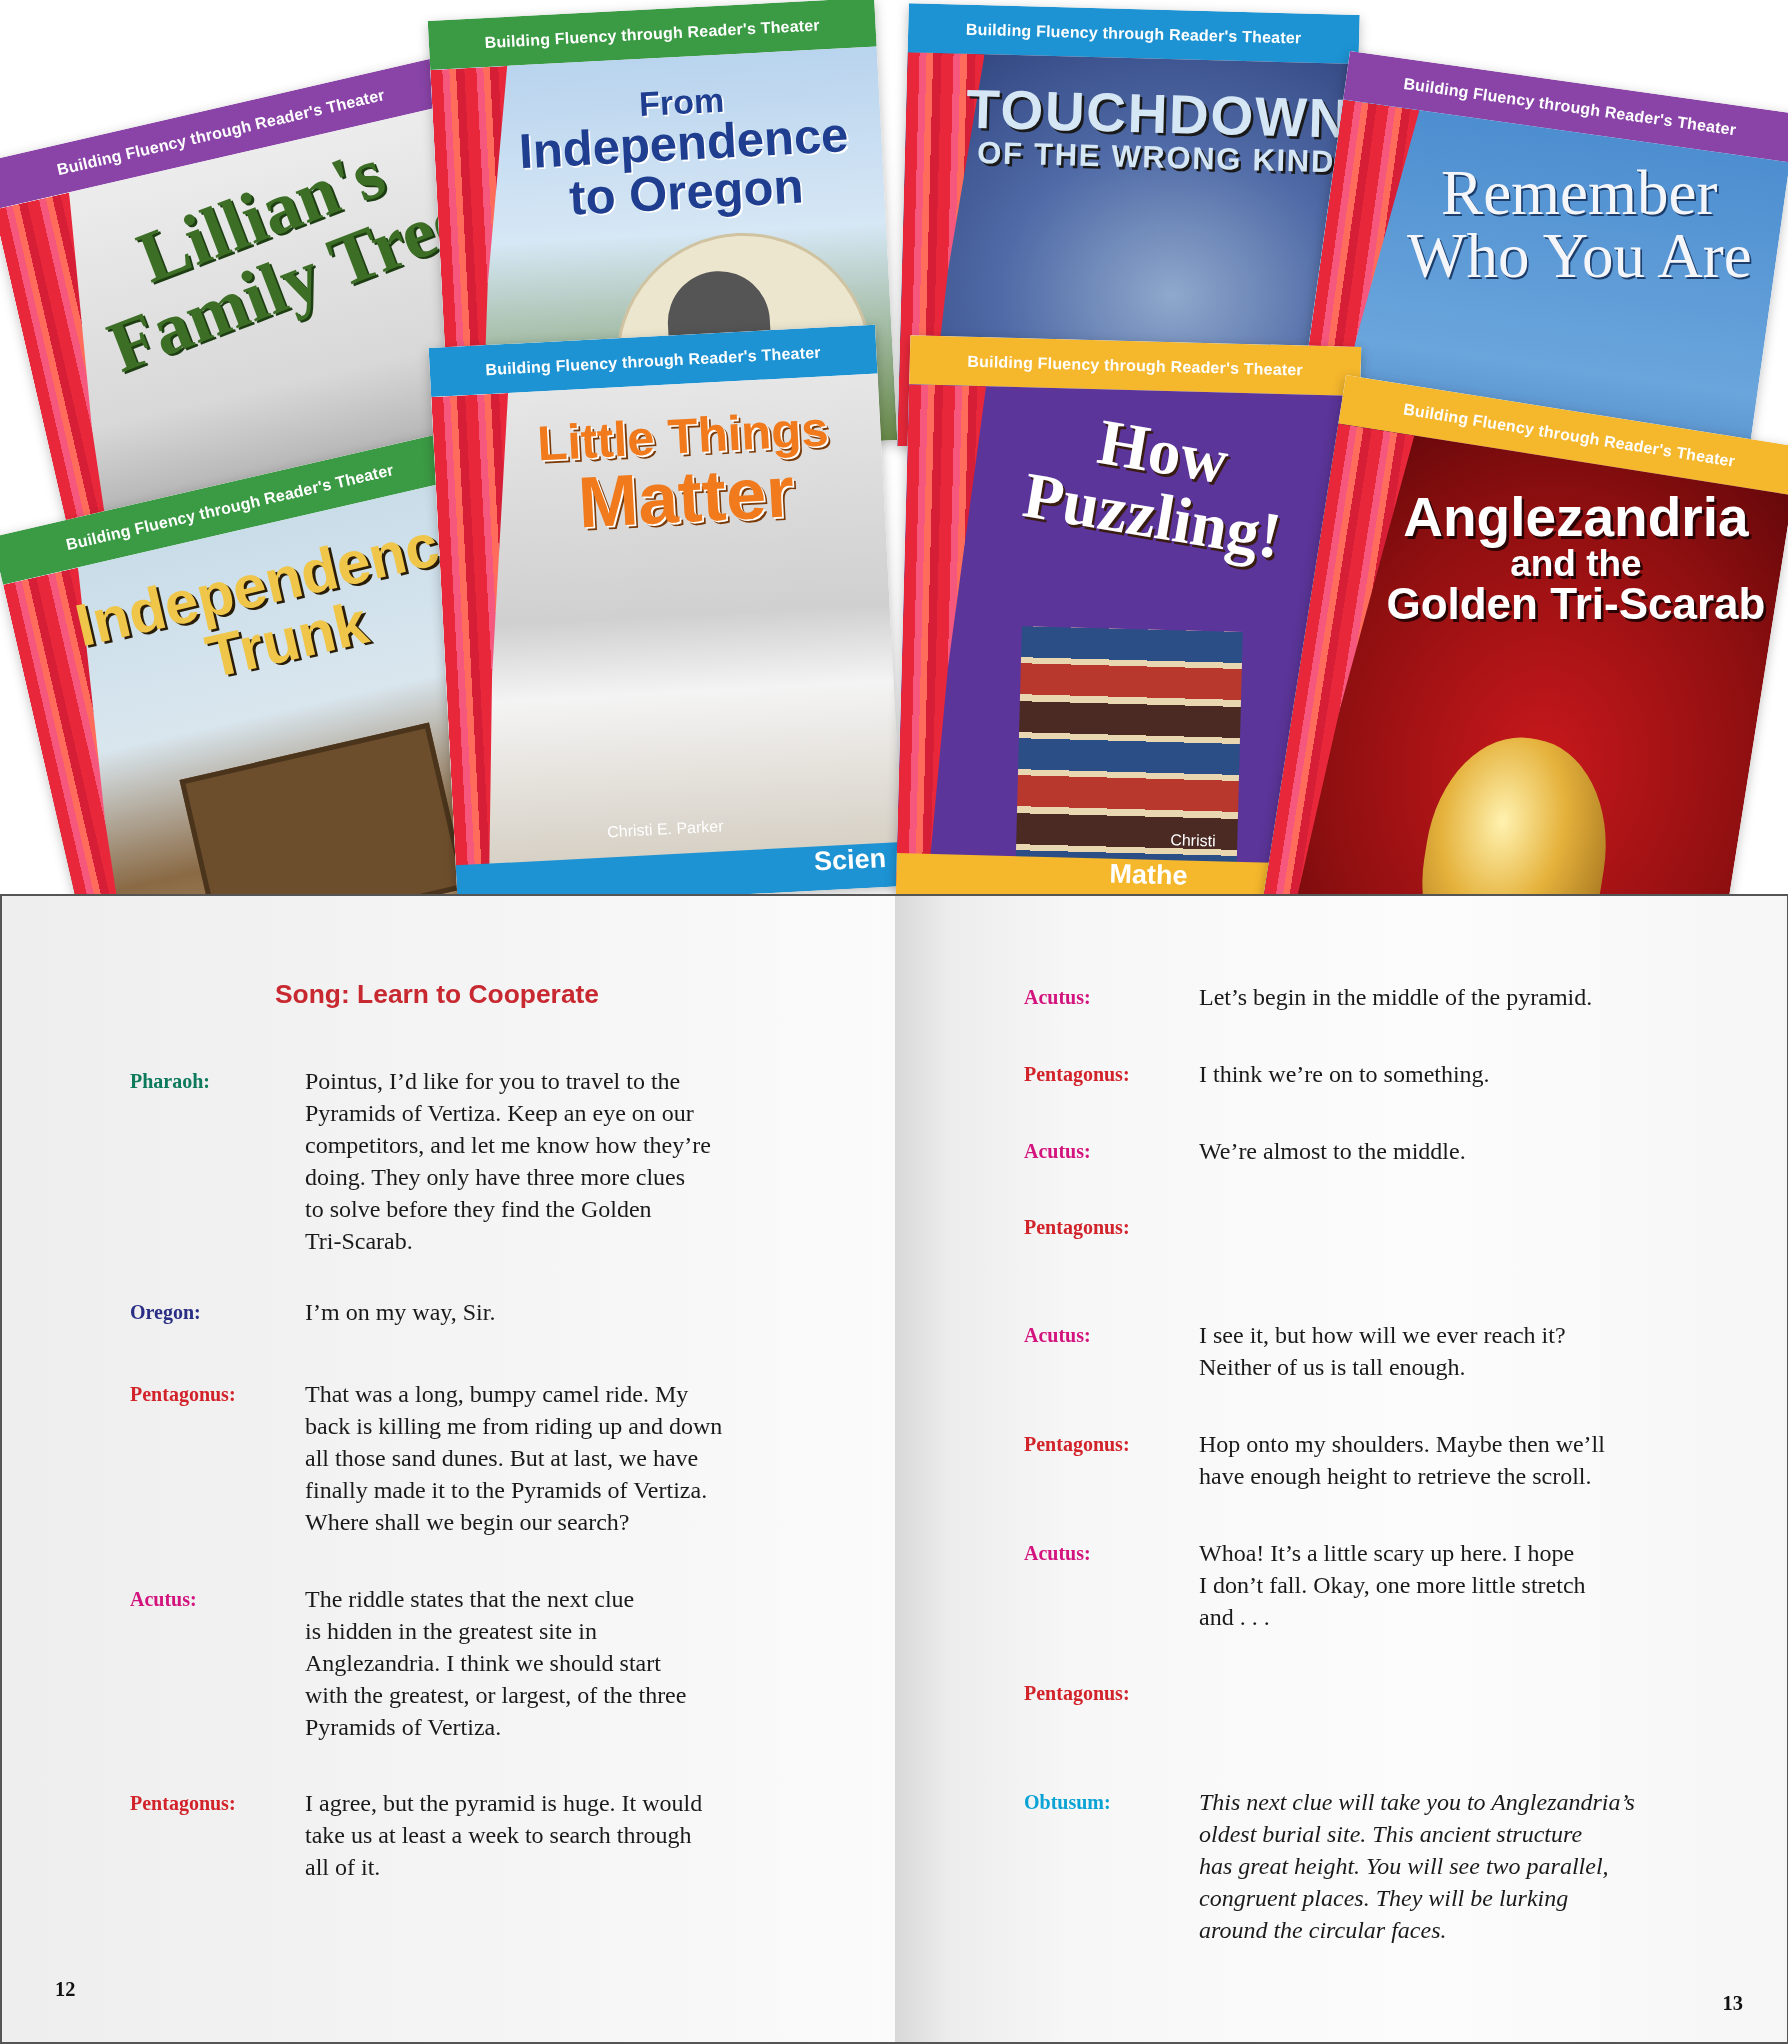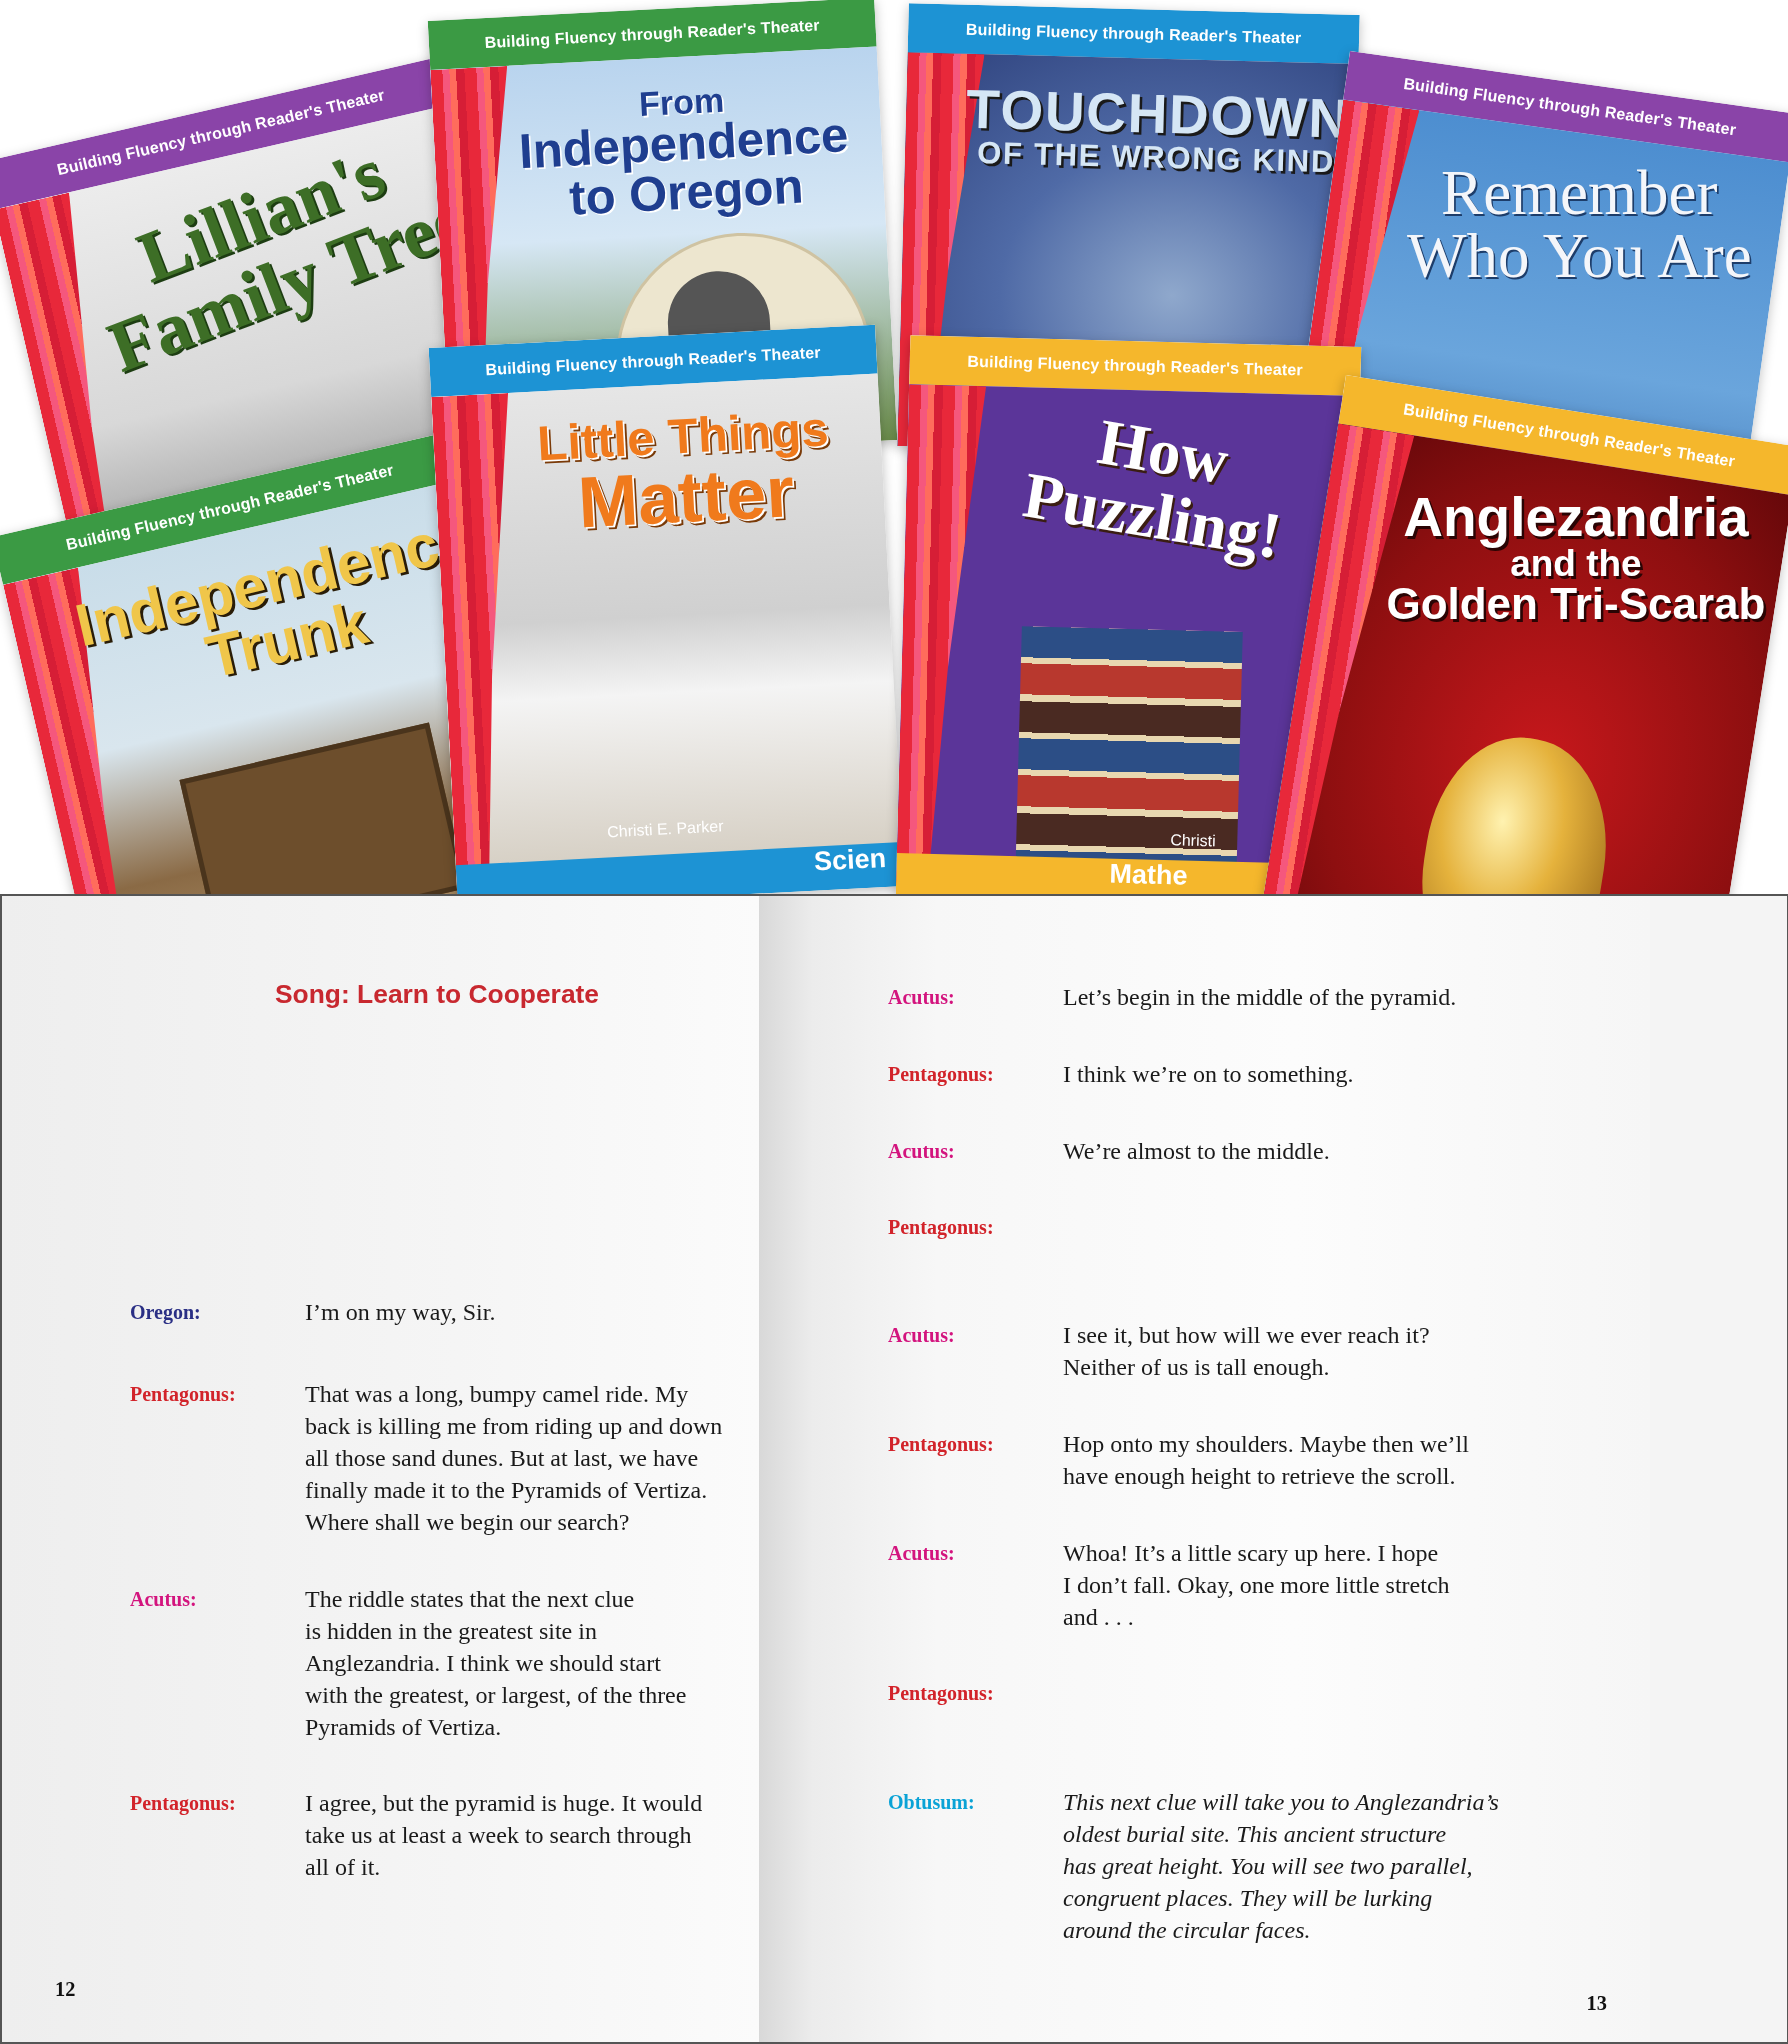--- a/index.html
+++ b/index.html
@@ -87,21 +87,21 @@
   #c8 .art { background: radial-gradient(ellipse at 55% 60%, #c8181c 0%, #8e0f10 60%, #5a0608 100%); }
   #c8 .title { color: #fff; font-size: 55px; font-family: "Liberation Sans", sans-serif; text-shadow: 2.6px 2.6px 0 #2a0404; transform: rotate(-9deg); }
   #c8 .beetle { position: absolute; left: 153px; top: 281px; width: 179px; height: 247px; border-radius: 48% 48% 45% 45%; background: radial-gradient(ellipse at 40% 35%, #fff2b0 0%, #e5b23c 40%, #8a5a12 100%); }
 
   
   .book {
     position: absolute; left: 0; top: 894px; width: 1789px; height: 1150px;
     border: 2.6px solid #555; background: #f4f4f4; display: flex;
   }
   .page { position: relative; height: 100%; }
-  .page-left { width: 757px; background: linear-gradient(90deg, #eeeeee 0%, #f5f5f5 60%, #fbfbfb 100%); }
+  .page-left { width: 893px; background: linear-gradient(90deg, #eeeeee 0%, #f5f5f5 60%, #fbfbfb 100%); }
   .page-right { width: 891px; background: linear-gradient(90deg, #d8d8d8 0%, #ececec 6%, #f7f7f7 20%, #fcfcfc 60%, #f6f6f6 100%); }
 
   .song-title {
     position: absolute; left: 273px; top: 83px;
     font-family: "Liberation Sans", sans-serif; font-weight: bold; font-size: 26.4px; color: #c8282f;
   }
   .line { position: absolute; display: flex; }
   .speaker {
     width: 175px; flex: 0 0 175px; font-family: "Liberation Serif", serif; font-weight: bold;
     font-size: 20px; line-height: 32px;
@@ -212,20 +212,29 @@
       <div style="font-size:44px">Golden Tri-Scarab</div>
     </div>
   </div>
 </div>
 
 <div class="book">
 
   <div class="page page-left">
     <div class="song-title">Song: Learn to Cooperate</div>
 
+    <div class="line" style="top:169px">
+      <div class="speaker" style="color:#0e7a5c">Pharaoh:</div>
+      <div class="speech">Pointus, I’d like for you to travel to the
+Pyramids of Vertiza.  Keep an eye on our
+competitors, and let me know how they’re
+doing.  They only have three more clues
+to solve before they find the Golden
+Tri-Scarab.</div>
+    </div>
     <div class="line" style="top:400px">
       <div class="speaker" style="color:#2a2f85">Oregon:</div>
       <div class="speech">I’m on my way, Sir.</div>
     </div>
     <div class="line" style="top:482px">
       <div class="speaker" style="color:#d2232a">Pentagonus:</div>
       <div class="speech">That was a long, bumpy camel ride.  My
 back is killing me from riding up and down
 all those sand dunes.  But at last, we have
 finally made it to the Pyramids of Vertiza.

